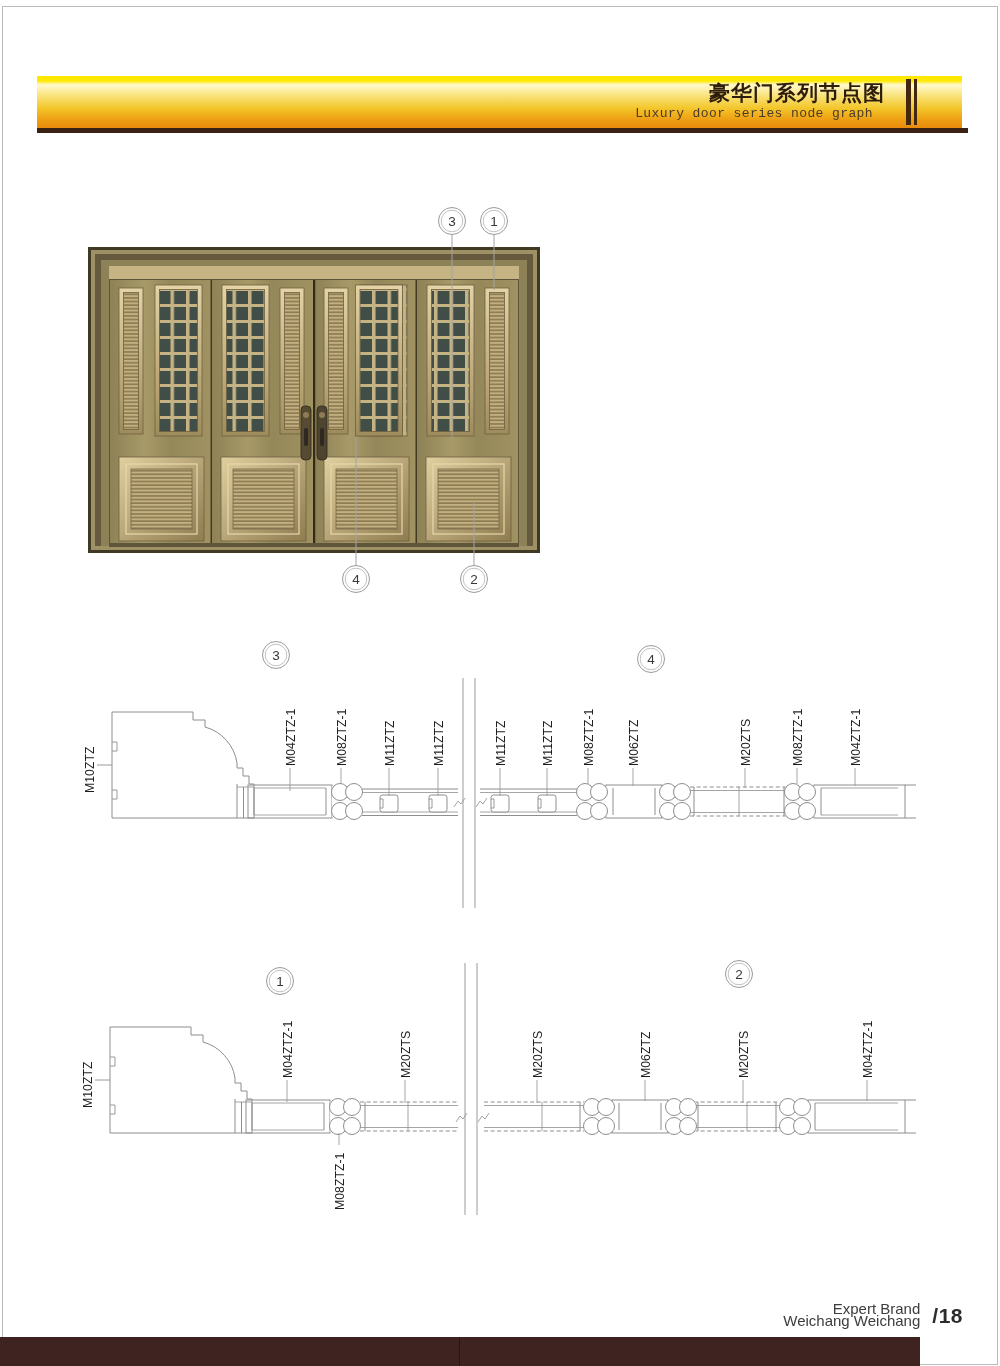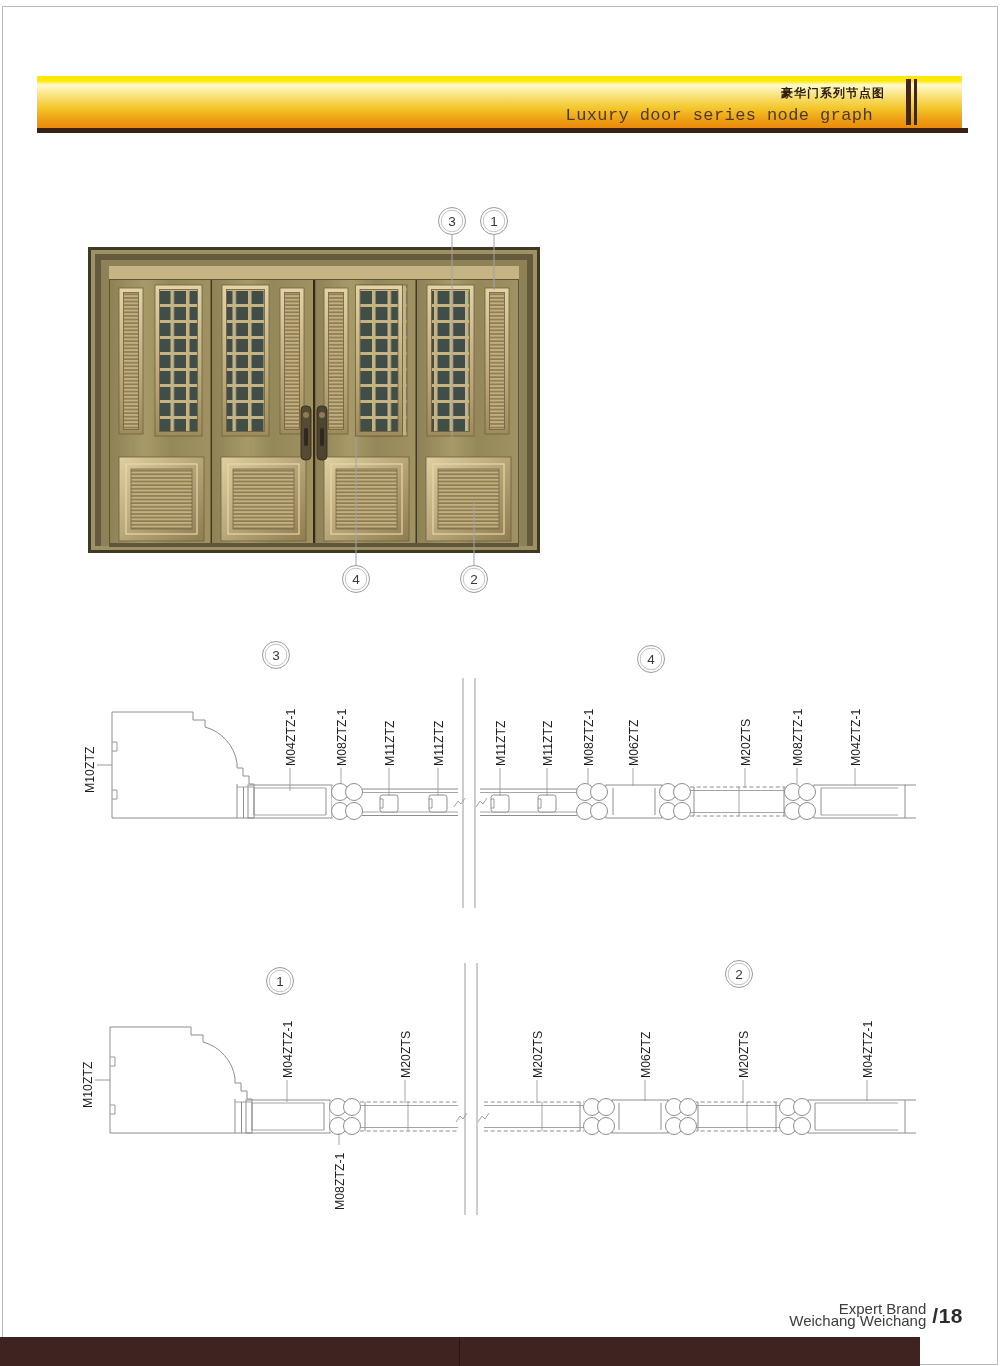--- a/index.html
+++ b/index.html
@@ -14,38 +14,38 @@
   
   .banner{
     position:absolute;left:37px;top:76px;width:925px;height:52px;
     background:linear-gradient(180deg,#ffe800 0%,#ffe800 9%,#fffacd 17%,#f9e27a 38%,#f3c62a 62%,#ee9d12 85%,#ea8a0c 100%);
   }
   .banner-underline{
     position:absolute;left:37px;top:128px;width:931px;height:5px;background:#3a2113;
   }
   .banner-title-zh{
     position:absolute;top:83px;right:115px;
-    font-size:12px;font-weight:bold;color:#2f1d0b;letter-spacing:1px;line-height:20px;
+    font-size:21px;font-weight:bold;color:#2f1d0b;letter-spacing:1px;line-height:20px;
   }
   .banner-title-en{
     position:absolute;top:106px;right:127px;
     font-family:"Liberation Mono", monospace;
-    font-size:17px;color:#4b3b2a;letter-spacing:0.4px;
+    font-size:13px;color:#4b3b2a;letter-spacing:0.4px;
   }
   .banner-bar-thick{position:absolute;left:906px;top:79px;width:5px;height:46px;background:#44270f;}
   .banner-bar-thin {position:absolute;left:914px;top:79px;width:3px;height:46px;background:#44270f;}
   
   .footer-brand{
     position:absolute;right:37px;top:1303px;display:flex;align-items:flex-end;
   }
   .footer-brand .lines{
     text-align:right;font-size:15px;line-height:11.5px;color:#3d3d3d;padding-bottom:2px;
   }
   .footer-brand .pagenum{
-    font-size:21px;font-weight:bold;color:#2c2c2c;letter-spacing:0.5px;margin-left:6px;
+    font-size:21px;font-weight:bold;color:#2c2c2c;letter-spacing:0.5px;margin-left:12px;
   }
   .footer-bar{
     position:absolute;left:0;top:1337px;width:920px;height:29px;background:#3e2320;
   }
   .footer-bar .divider{
     position:absolute;left:459px;top:0;width:1px;height:29px;background:#2b1411;
   }
   svg text{font-family:"Liberation Sans", sans-serif;}
   .lbl{font-size:12.3px;fill:#1d1d1d;}
   .circ-num{font-size:13.5px;fill:#383838;}

